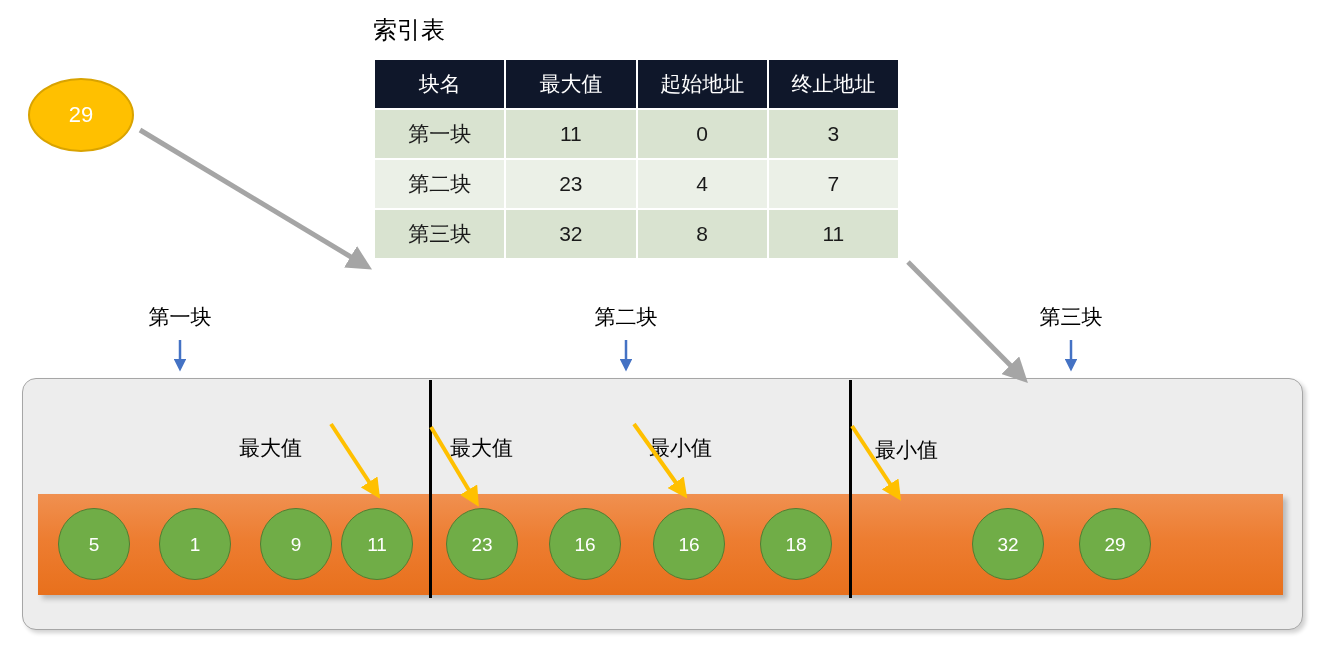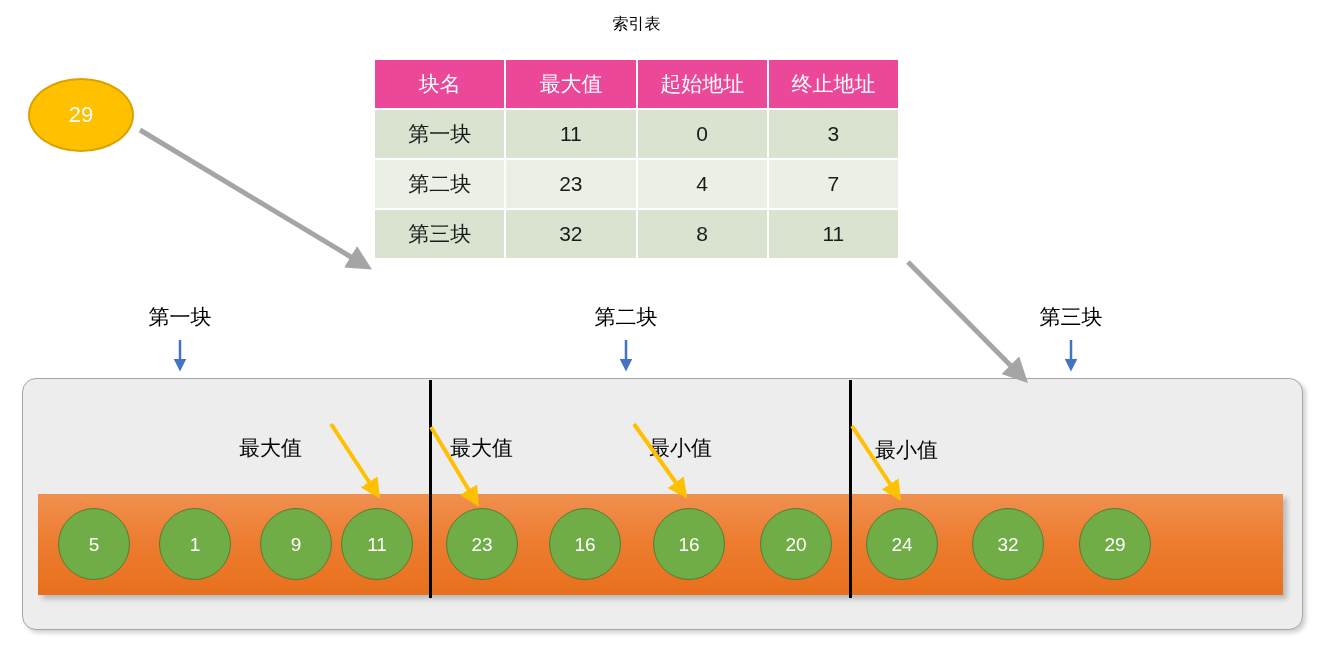--- a/index.html
+++ b/index.html
@@ -47,22 +47,21 @@
     font-size: 22px;
     line-height: 1;
   }
 
   
   #index-table-title {
     position: absolute;
     left: 373px;
     top: 14px;
     width: 527px;
-    text-align: center;
-    font-size: 16px;
+    font-size: 24px;
     color: #000000;
   }
   #index-table {
     position: absolute;
     left: 373px;
     top: 58px;
     width: 527px;
     border-collapse: separate;
     border-spacing: 2px 2px;
     table-layout: fixed;
@@ -70,21 +69,21 @@
   #index-table th,
   #index-table td {
     height: 48px;
     padding: 0 4px;
     font-size: 21px;
     font-weight: normal;
     text-align: center;
     vertical-align: middle;
   }
   #index-table th {
-    background: #ec4899;
+    background: #0f172a;
     color: #ffffff;
   }
   #index-table td {
     color: #1a1a1a;
   }
   #index-table tr.row-odd td { background: #D9E3D0; }
   #index-table tr.row-even td { background: #EBF0E7; }
 
   
   .block-caption {
@@ -240,26 +239,23 @@
   <div class="record" style="left:446px">
       <span class="record-value">23</span>
     </div>
   <div class="record" style="left:549px">
       <span class="record-value">16</span>
     </div>
   <div class="record" style="left:653px">
       <span class="record-value">16</span>
     </div>
   <div class="record" style="left:760px">
-      <span class="record-value">20</span>
-    </div>
-
-  <div class="record" style="left:866px">
-      <span class="record-value">24</span>
-    </div>
+      <span class="record-value">18</span>
+    </div>
+
   <div class="record" style="left:972px">
       <span class="record-value">32</span>
     </div>
   <div class="record" style="left:1079px">
       <span class="record-value">29</span>
     </div>
 
   <svg id="arrow-layer" viewBox="0 0 1327 650">
     <defs>
       <marker id="head-grey" markerWidth="5" markerHeight="5" refX="3.6" refY="2.5" orient="auto">

